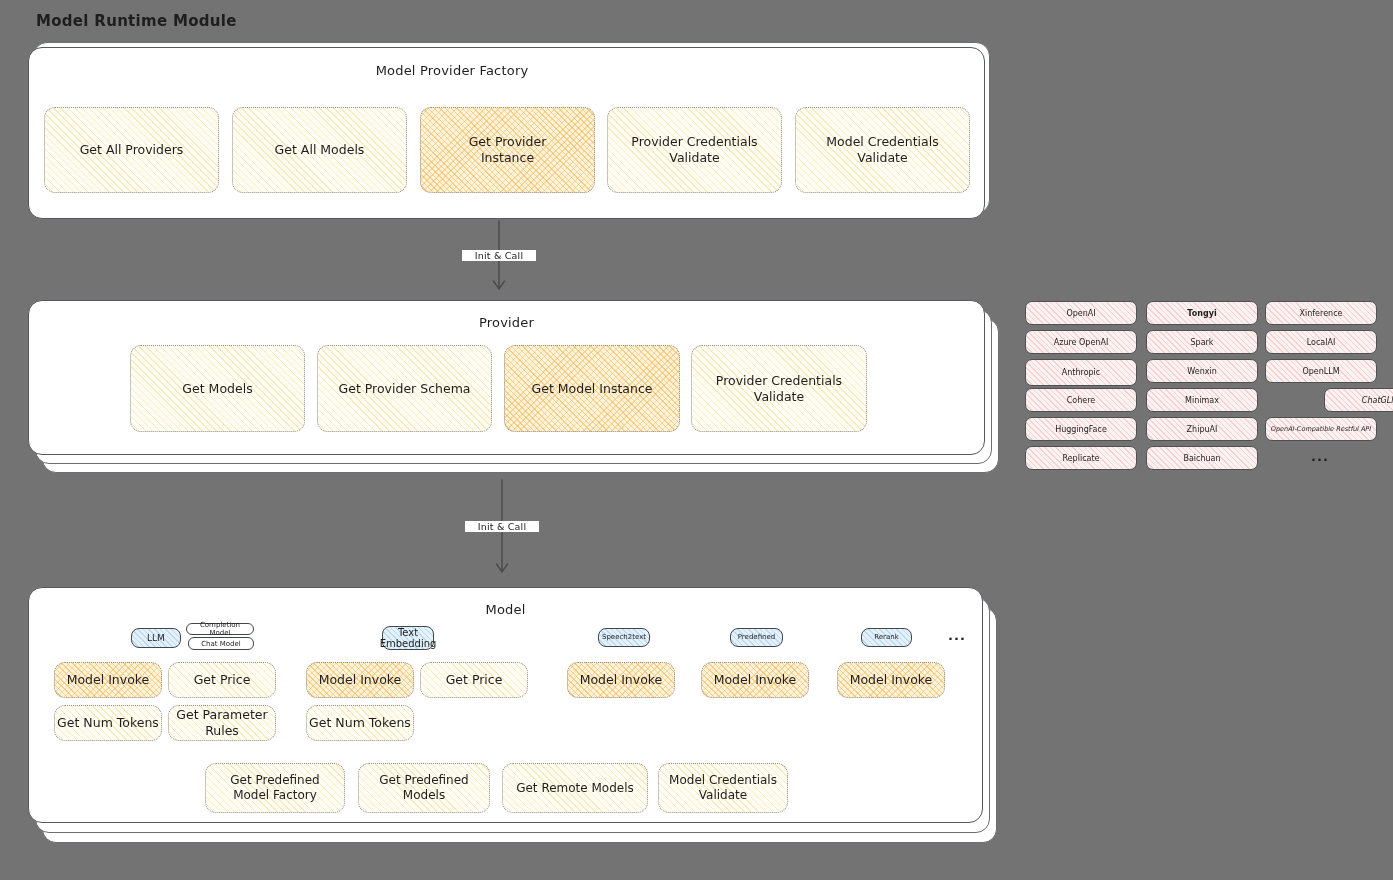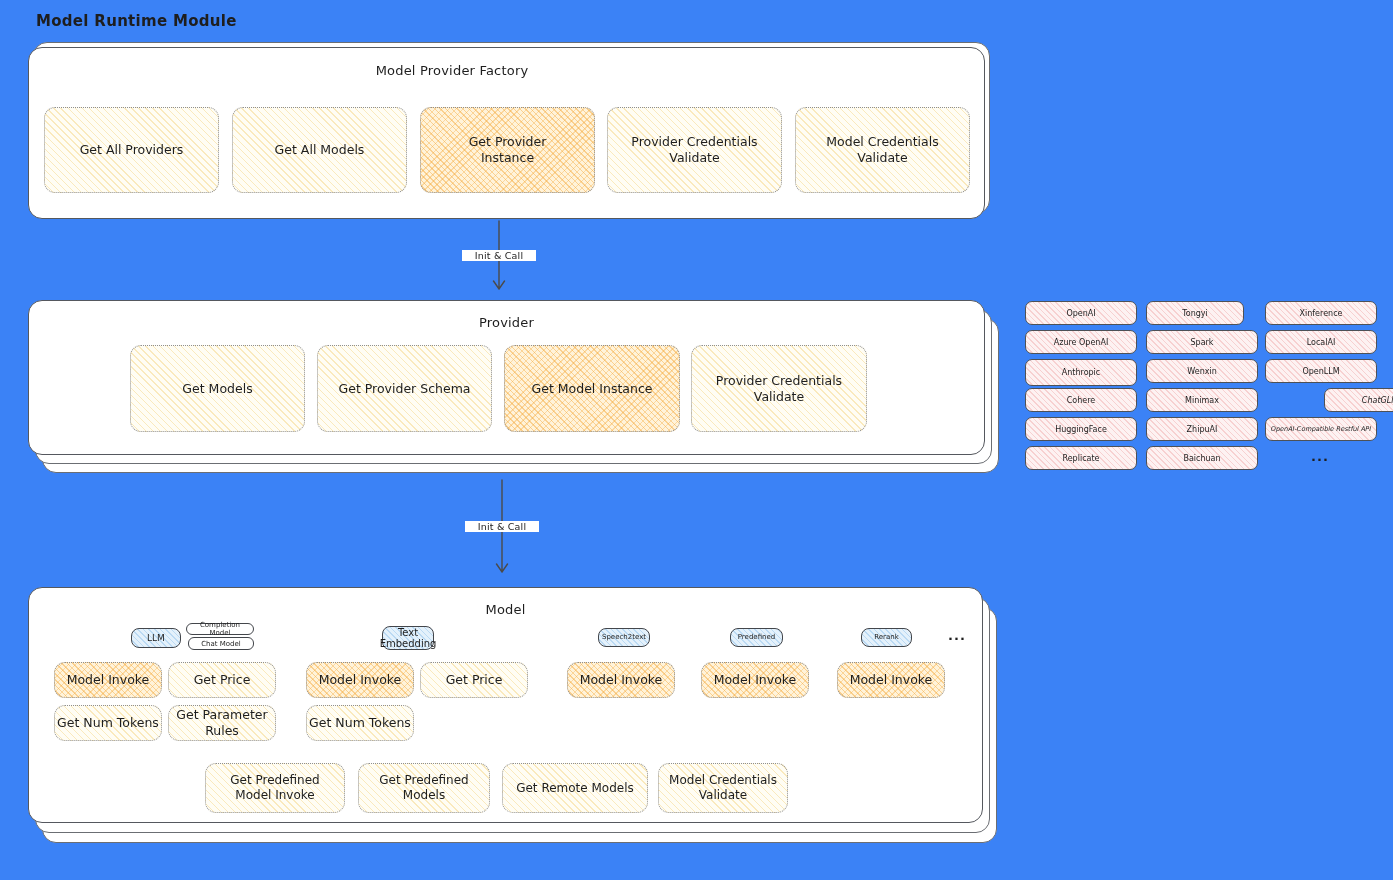--- a/index.html
+++ b/index.html
@@ -1,17 +1,17 @@
 <!DOCTYPE html>
 <html><head>
 <meta charset="utf-8">
 <style>
   html,body{margin:0;padding:0;background:#ffffff;}
   .canvas{
-    position:relative;width:1393px;height:880px;background:#3b82f6;overflow:hidden;
+    position:relative;width:1393px;height:880px;background:#737373;overflow:hidden;
     font-family:"DejaVu Sans","Liberation Sans",sans-serif;color:#1e1e1e;
   }
   .abs{position:absolute;box-sizing:border-box;}
   .page-title{font-size:15px;font-weight:bold;letter-spacing:.3px;}
   
   .container{border:1.4px solid #55585e;border-radius:14px;background:#ffffff;z-index:3;}
   .layer{border:1.2px solid #6b6e73;border-radius:14px;background:#ffffff;z-index:1;}
   .container-title{text-align:center;font-size:13px;z-index:4;letter-spacing:.2px;}
   
   .fn{
@@ -87,21 +87,21 @@
   <div class="abs fn hl" style="left:504px;top:345px;width:176px;height:87px;">Get Model Instance</div>
   <div class="abs fn" style="left:691px;top:345px;width:176px;height:87px;">Provider Credentials Validate</div>
 
   <div class="abs tag" style="left:1025px;top:301px;width:112px;height:24px;">OpenAI</div>
   <div class="abs tag" style="left:1025px;top:330px;width:112px;height:24px;">Azure OpenAI</div>
   <div class="abs tag" style="left:1025px;top:359px;width:112px;height:27px;">Anthropic</div>
   <div class="abs tag" style="left:1025px;top:388px;width:112px;height:24px;">Cohere</div>
   <div class="abs tag" style="left:1025px;top:417px;width:112px;height:24px;">HuggingFace</div>
   <div class="abs tag" style="left:1025px;top:446px;width:112px;height:24px;">Replicate</div>
 
-  <div class="abs tag" style="left:1146px;top:301px;width:98px;height:24px;">Tongyi</div>
+  <div class="abs tag" style="left:1146px;top:301px;width:112px;height:24px;font-weight:bold;">Tongyi</div>
   <div class="abs tag" style="left:1146px;top:330px;width:112px;height:24px;">Spark</div>
   <div class="abs tag" style="left:1146px;top:359px;width:112px;height:24px;">Wenxin</div>
   <div class="abs tag" style="left:1146px;top:388px;width:112px;height:24px;">Minimax</div>
   <div class="abs tag" style="left:1146px;top:417px;width:112px;height:24px;">ZhipuAI</div>
   <div class="abs tag" style="left:1146px;top:446px;width:112px;height:24px;">Baichuan</div>
 
   <div class="abs tag" style="left:1265px;top:301px;width:112px;height:24px;">Xinference</div>
   <div class="abs tag" style="left:1265px;top:330px;width:112px;height:24px;">LocalAI</div>
   <div class="abs tag" style="left:1265px;top:359px;width:112px;height:24px;">OpenLLM</div>
   <div class="abs tag" style="left:1324px;top:388px;width:112px;height:24px;font-style:italic;">ChatGLM</div>
@@ -132,18 +132,18 @@
   <div class="abs fn hl" style="left:306px;top:662px;width:108px;height:36px;">Model Invoke</div>
   <div class="abs fn" style="left:420px;top:662px;width:108px;height:36px;">Get Price</div>
   <div class="abs fn hl" style="left:567px;top:662px;width:108px;height:36px;">Model Invoke</div>
   <div class="abs fn hl" style="left:701px;top:662px;width:108px;height:36px;">Model Invoke</div>
   <div class="abs fn hl" style="left:837px;top:662px;width:108px;height:36px;">Model Invoke</div>
 
   <div class="abs fn" style="left:54px;top:705px;width:108px;height:36px;padding:3px 2px;">Get Num Tokens</div>
   <div class="abs fn" style="left:168px;top:705px;width:108px;height:36px;padding:3px 6px;">Get Parameter Rules</div>
   <div class="abs fn" style="left:306px;top:705px;width:108px;height:36px;padding:3px 2px;">Get Num Tokens</div>
 
-  <div class="abs fn" style="left:205px;top:763px;width:140px;height:50px;font-size:12px;padding:3px 6px;">Get Predefined Model Invoke</div>
+  <div class="abs fn" style="left:205px;top:763px;width:140px;height:50px;font-size:12px;padding:3px 6px;">Get Predefined Model Factory</div>
   <div class="abs fn" style="left:358px;top:763px;width:132px;height:50px;font-size:12px;padding:3px 16px;">Get Predefined Models</div>
   <div class="abs fn" style="left:502px;top:763px;width:146px;height:50px;font-size:12px;">Get Remote Models</div>
   <div class="abs fn" style="left:658px;top:763px;width:130px;height:50px;font-size:12px;padding:3px 8px;">Model Credentials Validate</div>
 
 </div>
 
 </body></html>

